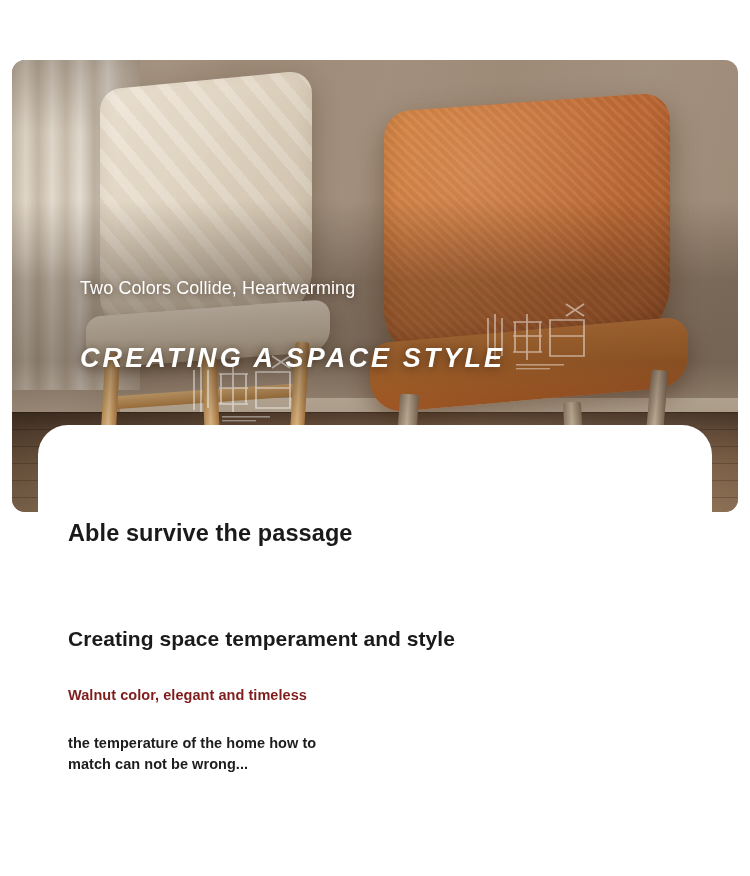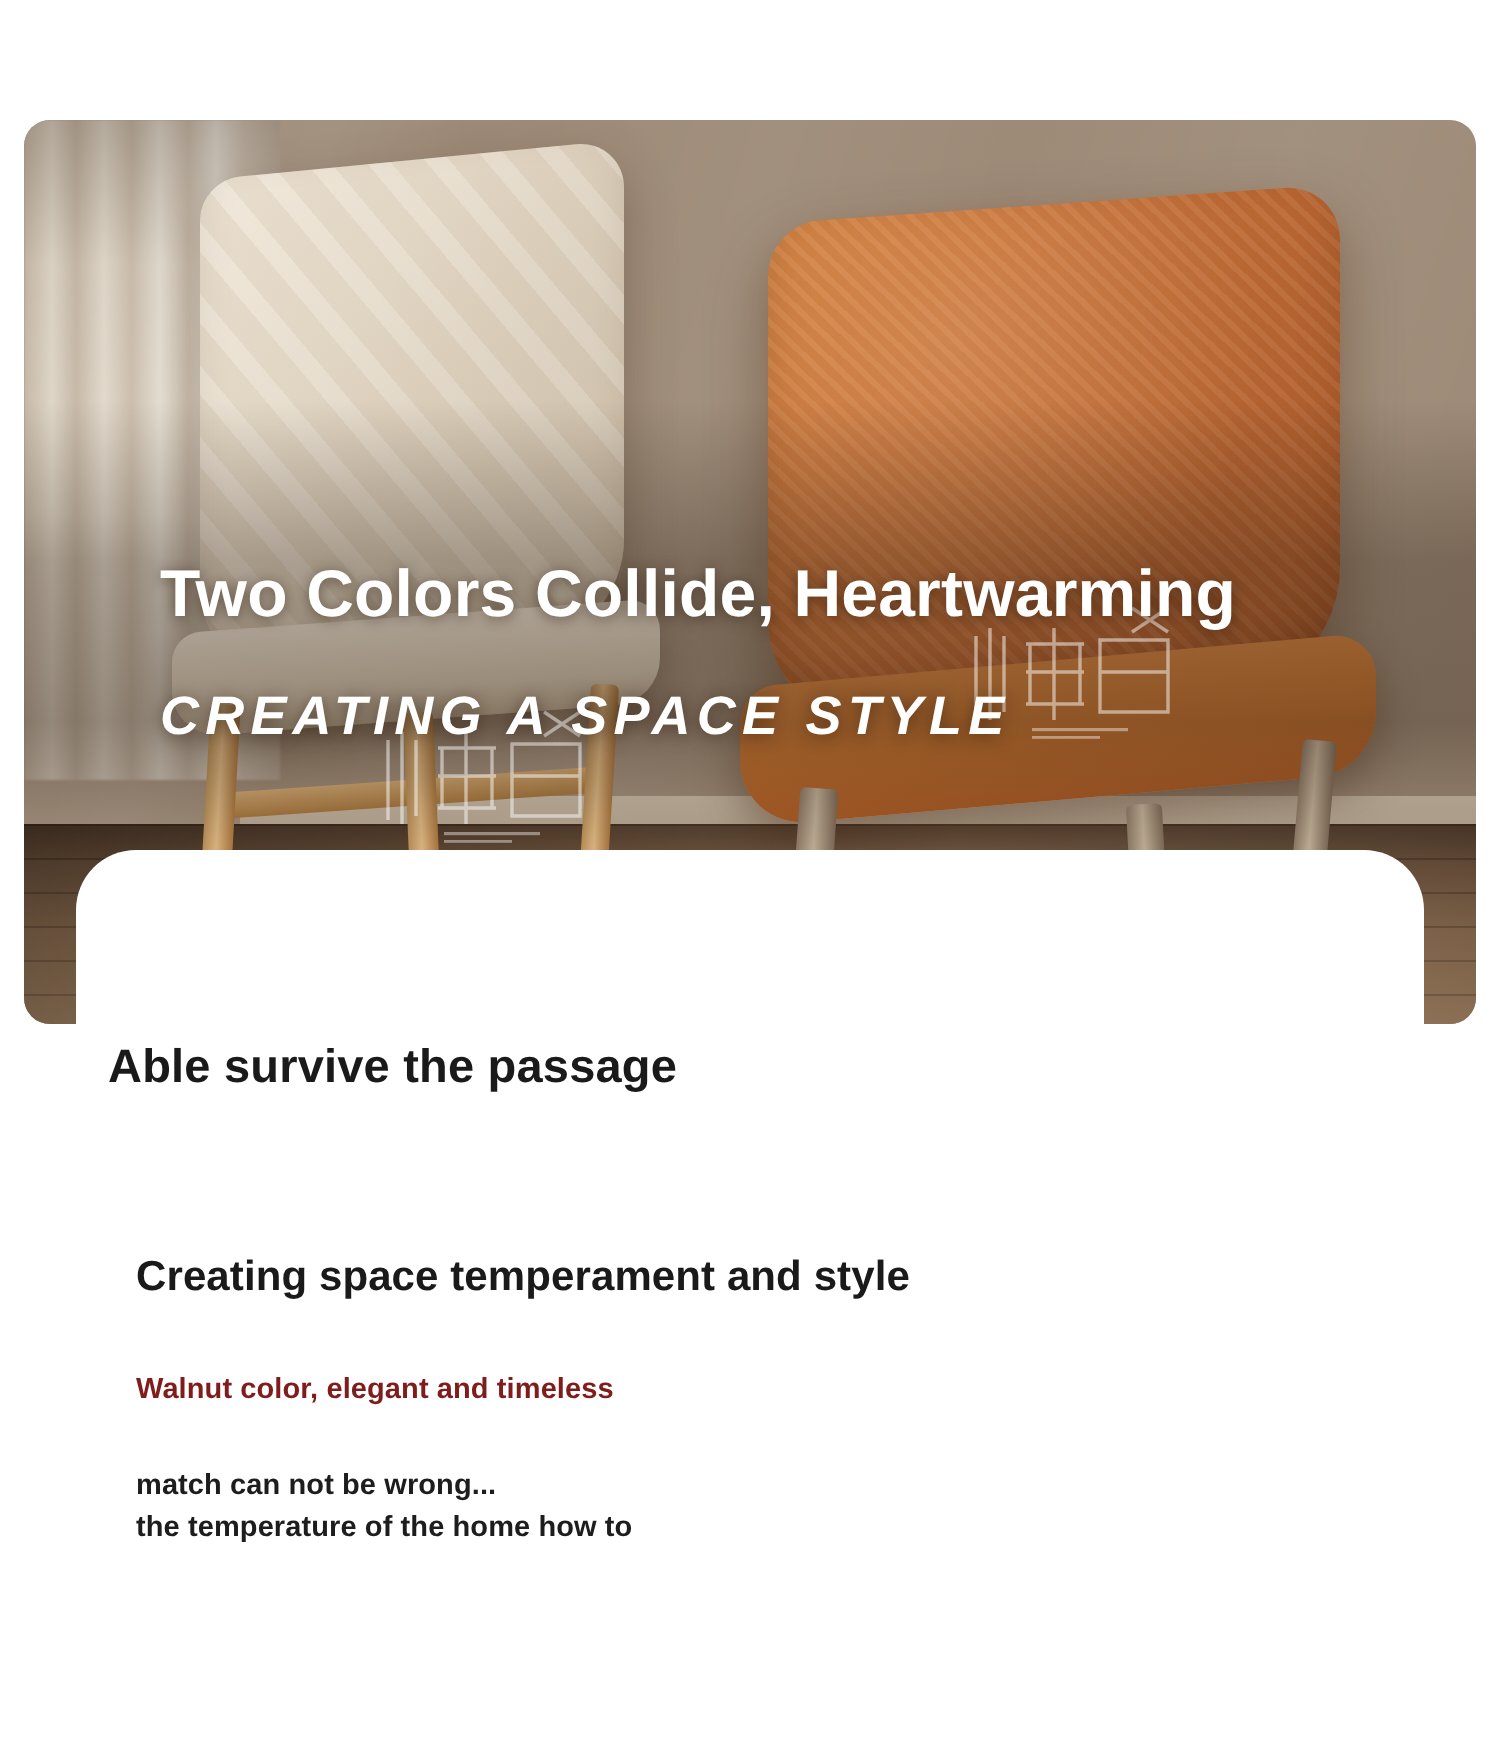--- a/index.html
+++ b/index.html
@@ -171,21 +171,21 @@
     opacity:0.55;
     pointer-events:none;
   }
   .wm svg{ width:100%; height:100%; display:block; }
   .wm.wm-a{ left:468px; top:240px; }
   .wm.wm-b{ left:174px; top:292px; }
 
   
   .hero-title{
     position:absolute; left:68px; top:218px;
-    font-size:33px; font-weight:700; color:#ffffff;
+    font-size:18px; font-weight:400; color:#ffffff;
     letter-spacing:0.1px;
     text-shadow:0 1px 7px rgba(40,22,8,0.55);
     white-space:nowrap;
   }
   .hero-sub{
     position:absolute; left:68px; top:283px;
     font-size:27px; font-weight:700; color:#ffffff;
     letter-spacing:3.1px;
     text-shadow:0 1px 8px rgba(40,22,8,0.55);
     white-space:nowrap;
@@ -196,21 +196,21 @@
   .card{
     position:absolute;
     left:38px; top:425px;
     width:674px; height:451px;
     background:#ffffff;
     border-radius:30px 30px 0 0;
     overflow:hidden;
   }
 
   .c-h1{
-    position:absolute; left:16px; top:95px;
+    position:absolute; left:30px; top:95px;
     font-size:23.5px; font-weight:700; color:#1a1a1a;
     line-height:1.14; letter-spacing:0.1px;
   }
   .c-h2{
     position:absolute; left:30px; top:178px;
     font-size:21px; font-weight:700; color:#1a1a1a;
     letter-spacing:0.05px; white-space:nowrap;margin-top:24px;
   }
   .c-p1{
     position:absolute; left:30px; top:262px;
@@ -291,19 +291,19 @@
 
     <div class="c-h1">
       <div>Able survive the passage</div>
     </div>
 
     <div class="c-h2">Creating space temperament and style</div>
 
     <div class="c-p1">Walnut color, elegant and timeless</div>
 
     <div class="c-p2">
+      <div>the temperature of the home how to</div>
       <div>match can not be wrong...</div>
-      <div>the temperature of the home how to</div>
     </div>
 
   </div>
 
 </div>
 
 </body></html>

